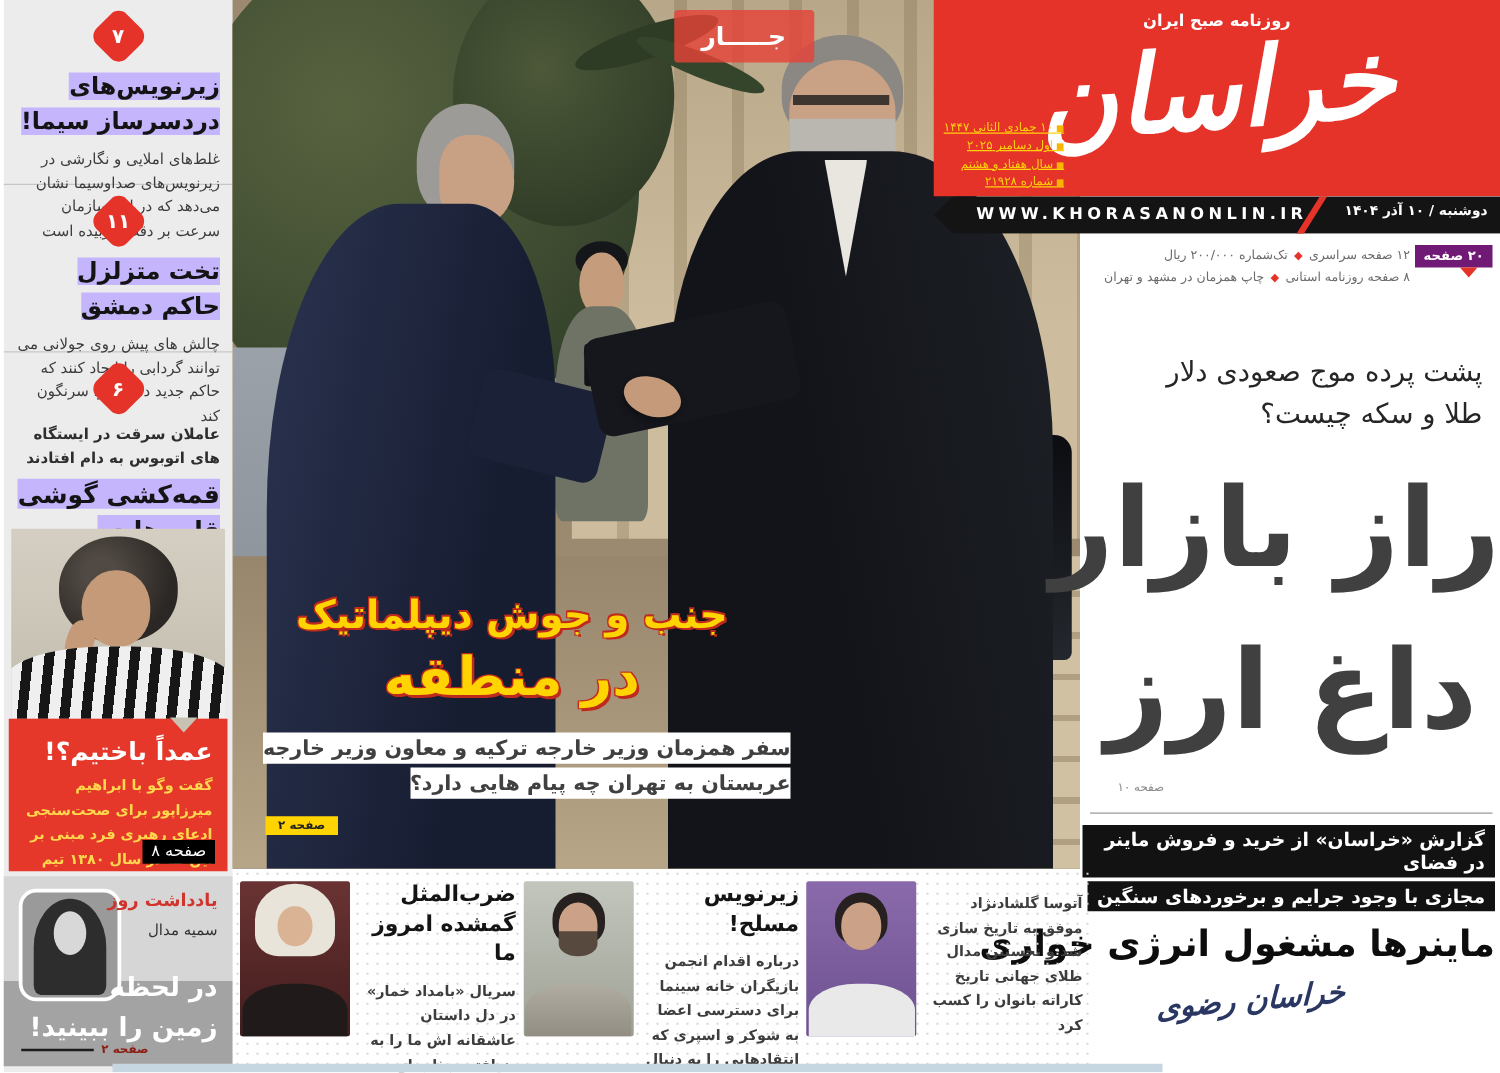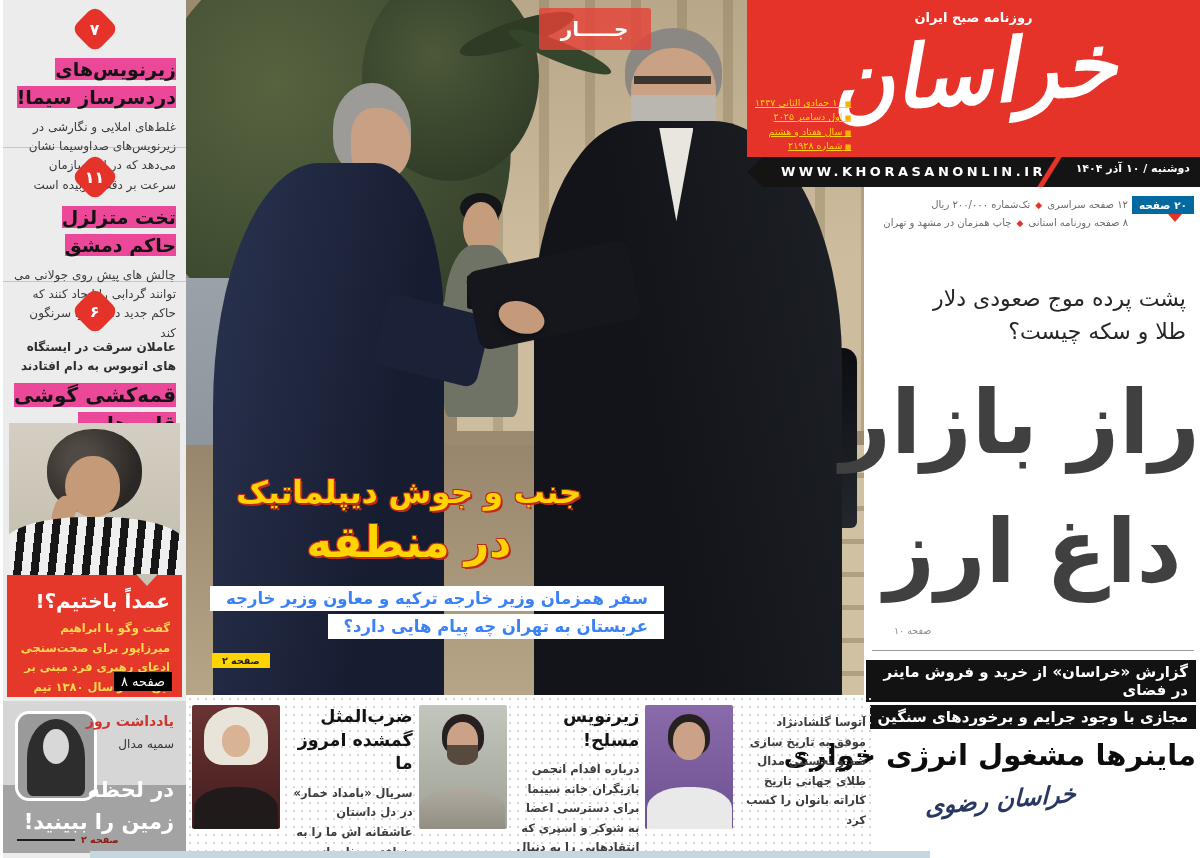--- a/index.html
+++ b/index.html
@@ -6,21 +6,21 @@
   html,body { background:#ffffff; }
   body { font-family:"DejaVu Sans", sans-serif; width:1200px; height:858px; position:relative; overflow:hidden; }
   .page { position:absolute; inset:0; width:1200px; height:858px; background:#fff; overflow:hidden; }
 
   
   .sidebar { position:absolute; right:auto; left:0; top:0; width:186px; height:858px; background:#ececec; border-left:3px solid #fff; }
   .sb-sec { padding:8px 10px 6px 10px; border-bottom:1px solid #c6c6c6; }
   .diamond { width:34px; height:34px; background:#e5332a; border-radius:9px; transform:rotate(45deg); margin:4px auto 10px auto; display:flex; align-items:center; justify-content:center; }
   .diamond span { transform:rotate(-45deg); color:#fff; font-weight:bold; font-size:16px; }
   .sb-title { font-size:19px; font-weight:bold; color:#141414; line-height:1.45; text-align:right; }
-  .sb-title .hl { background:#ec4899; box-decoration-break:clone; -webkit-box-decoration-break:clone; }
+  .sb-title .hl { background:#c4b5fd; box-decoration-break:clone; -webkit-box-decoration-break:clone; }
   .sb-body { margin-top:7px; font-size:12px; color:#3c3c3c; line-height:1.6; text-align:right; }
   .sb-kicker { font-size:12px; font-weight:bold; color:#2e2e2e; line-height:1.6; text-align:right; margin-bottom:5px; }
   .sb-photo { position:relative; height:152px; margin:5px 6px 0 6px; background:linear-gradient(#d4cfc2,#c2bcae); overflow:hidden; }
   .sbp-hair { position:absolute; left:22%; top:4%; width:56%; height:56%; border-radius:48%; background:radial-gradient(circle at 35% 35%, #514a44 15%, #2b2724 70%); }
   .sbp-face { position:absolute; left:33%; top:22%; width:32%; height:40%; background:#c49a79; border-radius:50% 48% 46% 52%; }
   .sbp-hand { position:absolute; left:26%; top:48%; width:13%; height:22%; background:#c49a79; border-radius:40%; transform:rotate(18deg); }
   .sbp-shirt { position:absolute; left:-4%; bottom:-4%; width:108%; height:42%; border-radius:45% 45% 0 0; background:repeating-linear-gradient(96deg,#171717 0 8px,#efefef 8px 17px); }
   .sb-red { position:relative; margin:0 4px; background:#e5382b; padding:14px 12px 10px 12px; height:122px; }
   .sb-red .tail { position:absolute; top:-1px; right:24px; width:0; height:0; border-left:11px solid transparent; border-right:11px solid transparent; border-top:12px solid #c8c2b5; }
   .sb-red-title { color:#fff; font-size:20px; font-weight:bold; text-align:right; margin-bottom:6px; }
@@ -69,39 +69,39 @@
   .mr-body { position:absolute; left:-4%; top:14%; width:108%; height:86%; background:linear-gradient(260deg,#1d2026,#121419 60%); border-radius:34% 42% 0 0; }
   .mr-shirt { position:absolute; left:40%; top:15%; width:12%; height:14%; background:#e9e6df; clip-path:polygon(0 0,100% 0,50% 100%); }
   .mr-arm { position:absolute; left:-26%; top:34%; width:58%; height:12%; background:#15171c; border-radius:12px; transform:rotate(-12deg); }
   .handshake { position:absolute; left:46%; top:43.5%; width:7%; height:4.5%; background:#c59a7b; border-radius:50%; transform:rotate(18deg); box-shadow:0 3px 6px rgba(0,0,0,.35); }
   .jar-tag { position:absolute; left:52%; top:8px; width:112px; height:42px; background:rgba(229,67,56,.82); border-radius:3px; display:flex; align-items:center; justify-content:center; color:#fff; font-weight:bold; font-size:20px; }
   .lead-title { position:absolute; left:18px; top:474px; width:410px; text-align:center; color:#ffd400; font-weight:bold;
       text-shadow:2px 2px 0 #c02a1c, -1px -1px 0 #c02a1c, 1px -1px 0 #c02a1c, -1px 1px 0 #c02a1c; }
   .lead-title .l1 { font-size:31px; line-height:1.2; display:block; }
   .lead-title .l2 { font-size:43px; line-height:1.2; display:block; margin-top:6px; }
   .lead-cap { position:absolute; left:24px; top:586px; text-align:right; }
-  .lead-cap span { display:inline-block; background:#fff; color:#3b82f6; font-size:16.5px; font-weight:bold; padding:3px 16px; margin-bottom:3px; }
+  .lead-cap span { display:inline-block; background:#fff; color:#404040; font-size:16.5px; font-weight:bold; padding:3px 0; margin-bottom:3px; }
   .lead-badge { position:absolute; left:26px; top:653px; background:#ffd400; color:#222; font-size:9.5px; font-weight:bold; padding:2px 10px; }
 
   
   .masthead { position:absolute; left:747px; top:0; width:453px; height:157px; background:#e5332a; z-index:6; overflow:hidden; }
   .mh-tagline { position:absolute; left:0; right:0; top:10px; text-align:center; color:#fff; font-size:13px; font-weight:bold; }
   .mh-logo { position:absolute; left:0; right:0; top:22px; text-align:center; color:#fff; font-size:86px; font-weight:bold; font-style:italic; transform:rotate(-4deg); line-height:1.2; }
   .mh-info { position:absolute; left:8px; bottom:4px; text-align:right; right:auto; }
   .mh-info div { color:#ffd20a; font-size:9.5px; line-height:1.5; text-align:right;text-decoration:underline; }
   .mh-info div:before { content:"■ "; color:#f7b500; font-size:7px; }
   .urlbar { position:absolute; left:747px; top:157px; width:453px; height:30px; background:#141414; z-index:6;
       clip-path:polygon(16px 0,100% 0,100% 100%,16px 100%,0 50%); }
   .urlbar .url { position:absolute; left:34px; top:7px; color:#fff; font-size:13px; font-weight:bold; letter-spacing:3.5px; direction:ltr; }
   .urlbar .swoosh { position:absolute; left:300px; top:-8px; width:5px; height:46px; background:#e5332a; transform:rotate(32deg); }
   .urlbar .date { position:absolute; right:10px; top:5px; color:#fff; font-size:11px; font-weight:bold; }
 
   
   .pageinfo { position:absolute; left:872px; top:194px; width:322px; height:44px; z-index:5; }
-  .pi-badge { position:absolute; right:0; top:2px; background:#0369a1; color:#fff; font-size:10.5px; font-weight:bold; padding:3px 7px; }
+  .pi-badge { position:absolute; right:0; top:2px; background:#701a75; color:#fff; font-size:10.5px; font-weight:bold; padding:3px 7px; }
   .pi-badge:after { content:""; position:absolute; right:12px; bottom:-8px; border-left:7px solid transparent; border-right:7px solid transparent; border-top:8px solid #e5332a; }
   .pi-rows { position:absolute; right:66px; top:2px; text-align:right; }
   .pi-rows div { font-size:10px; color:#6b6b6b; line-height:1.75; }
   .pi-sep { color:#e5332a; font-size:9px; padding:0 5px; }
   .rcol { position:absolute; left:866px; top:238px; width:334px; }
   .r-kicker { padding:44px 14px 0 0; text-align:right; font-size:22px; font-weight:normal; color:#262626; line-height:1.5; }
   .r-head { margin-top:10px; text-align:center; font-size:88px; font-weight:bold; color:#404040; line-height:1.47; white-space:nowrap; }
   .r-pageref { margin:8px 0 0 0; text-align:left; padding-left:28px; color:#8a8a8a; font-size:9.5px; }
   .r-div { margin:14px 6px 0 6px; border-top:1px solid #9a9a9a; }
   .r-report { padding:9px 4px 0 0; text-align:right; }

